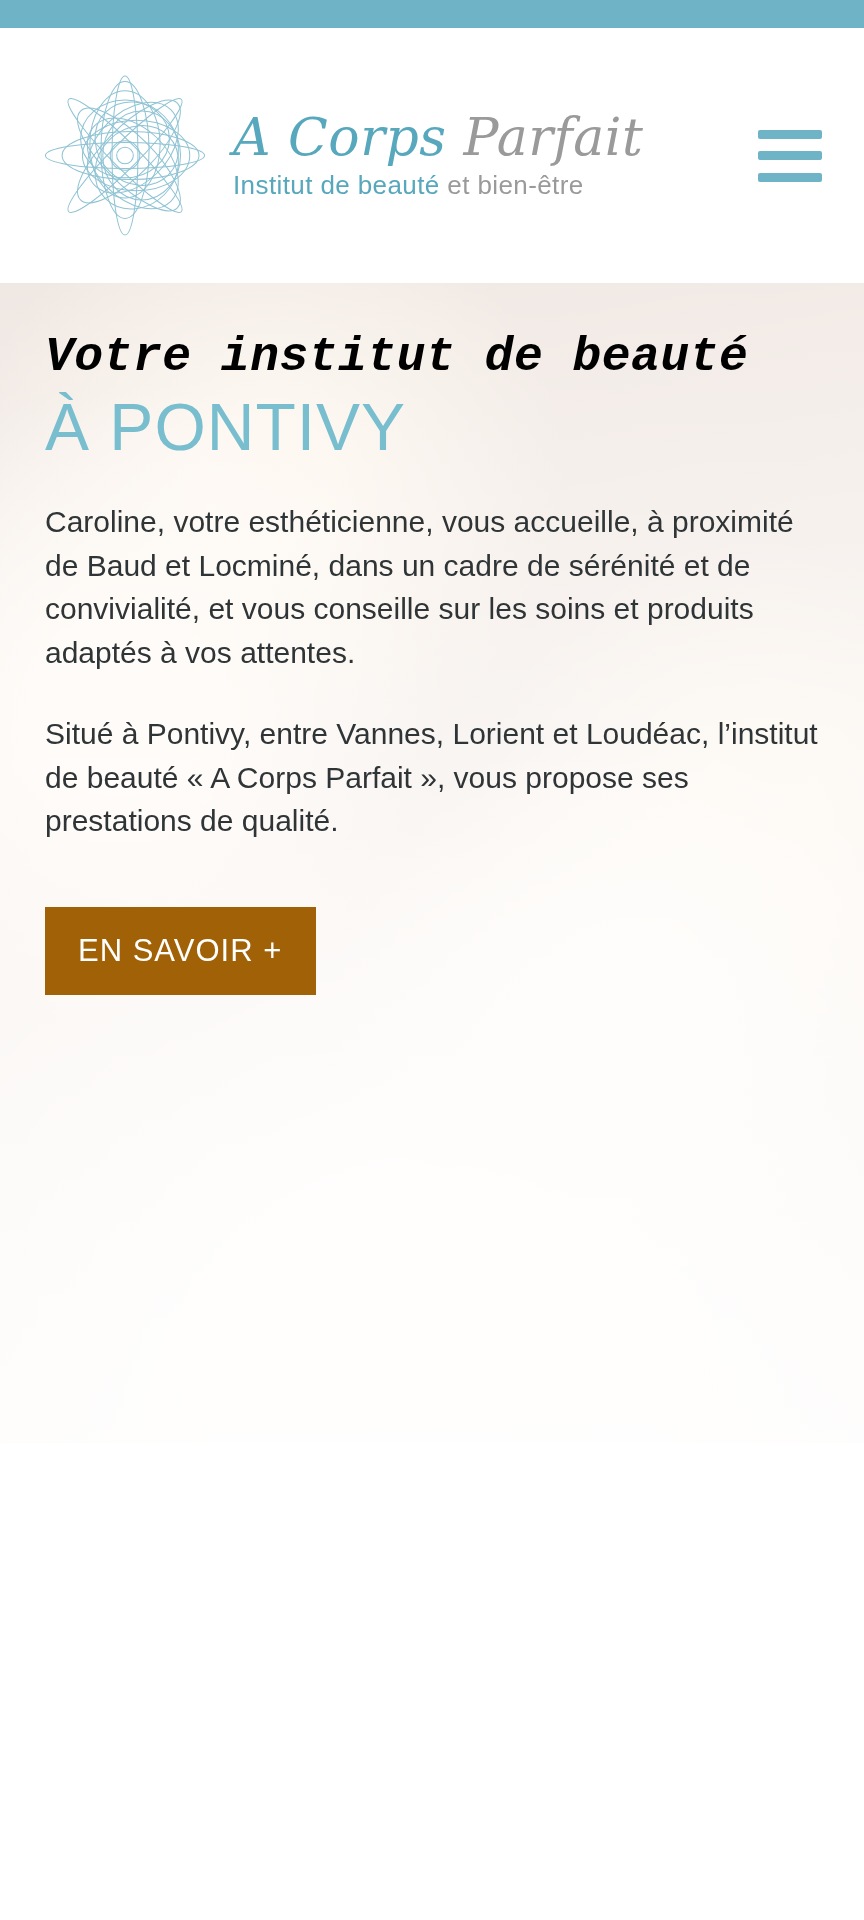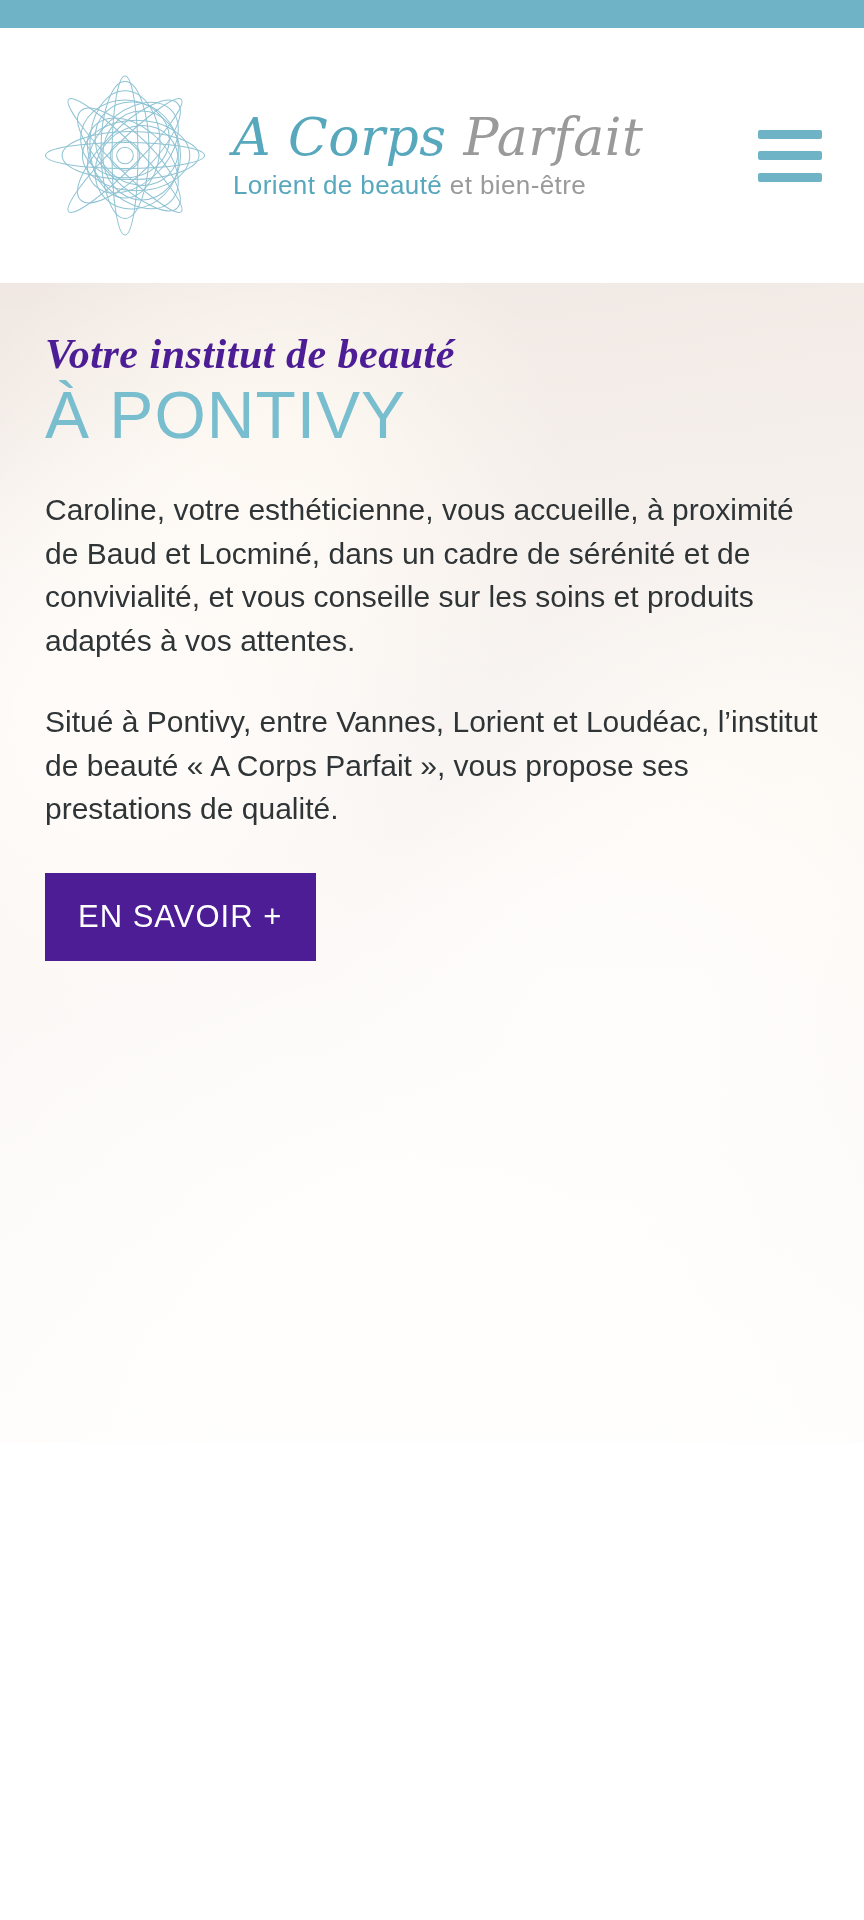--- a/index.html
+++ b/index.html
@@ -108,50 +108,50 @@
   .hero-veil {
     position: absolute;
     inset: 0;
     background: linear-gradient(180deg, rgba(255,255,255,0.72) 0%, rgba(255,255,255,0.80) 35%, rgba(255,255,255,0.86) 70%, rgba(255,255,255,0.90) 100%);
   }
   .hero-content {
     position: relative;
     padding: 50px 45px 0 45px;
   }
   h1.title-script {
-    font-family: Liberation Serif, serif;
+    font-family: Liberation Mono, monospace;
     font-style: italic;
     font-weight: bold;
-    font-size: 42px;
+    font-size: 48px;
     line-height: 1.0;
-    color: #4c1d95;
+    color: #000000;
     letter-spacing: 0.5px;
   }
   h2.title-main {
     font-size: 66px;
     line-height: 1.05;
     font-weight: normal;
     color: #78becf;
     letter-spacing: 1px;
-    margin-top: 6px;
+    margin-top: 12px;
   }
   .hero p {
     font-size: 30px;
     line-height: 1.45;
     color: #2f3436;
     margin-top: 38px;
   }
   .hero p.strong {
     font-weight: bold;
     color: #1f2426;
   }
   .cta {
     display: inline-block;
-    margin-top: 42px;
-    background: #4c1d95;
+    margin-top: 64px;
+    background: #a16207;
     color: #ffffff;
     font-size: 31px;
     letter-spacing: 1px;
     padding: 26px 34px 26px 33px;
     border: none;
     cursor: pointer;
     font-family: "Liberation Sans", sans-serif;
   }
 
   
@@ -222,21 +222,21 @@
             </g>
           </g>
         </svg>
       </div>
       <div class="brand">
         <div class="brand-title">
           <span class="b1">A Corps</span>
           <span class="b2">Parfait</span>
         </div>
         <div class="brand-sub">
-          <span class="s1">Lorient de beauté</span>
+          <span class="s1">Institut de beauté</span>
           <span class="s2">et bien-être</span>
         </div>
       </div>
     </div>
     <div class="burger">
       <span></span>
         <span></span>
         <span></span>
     </div>
   </header>

